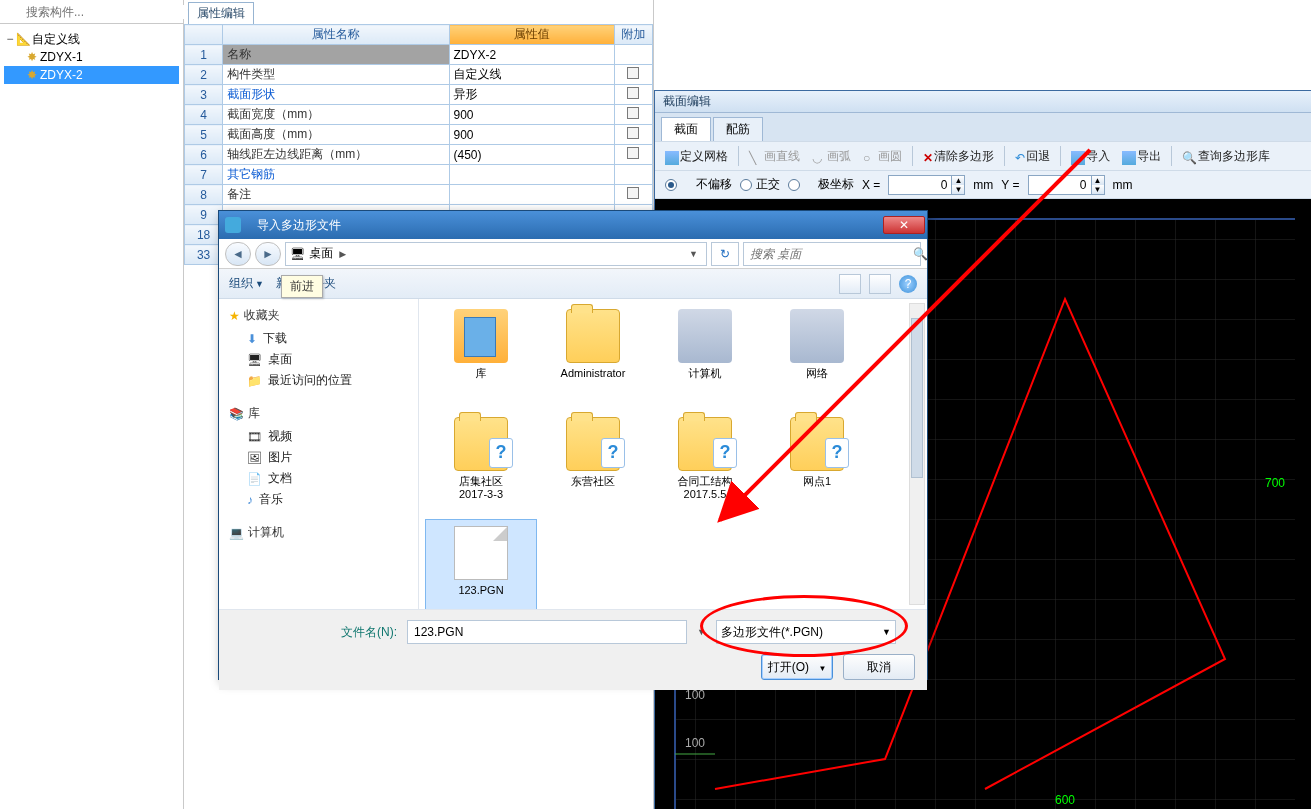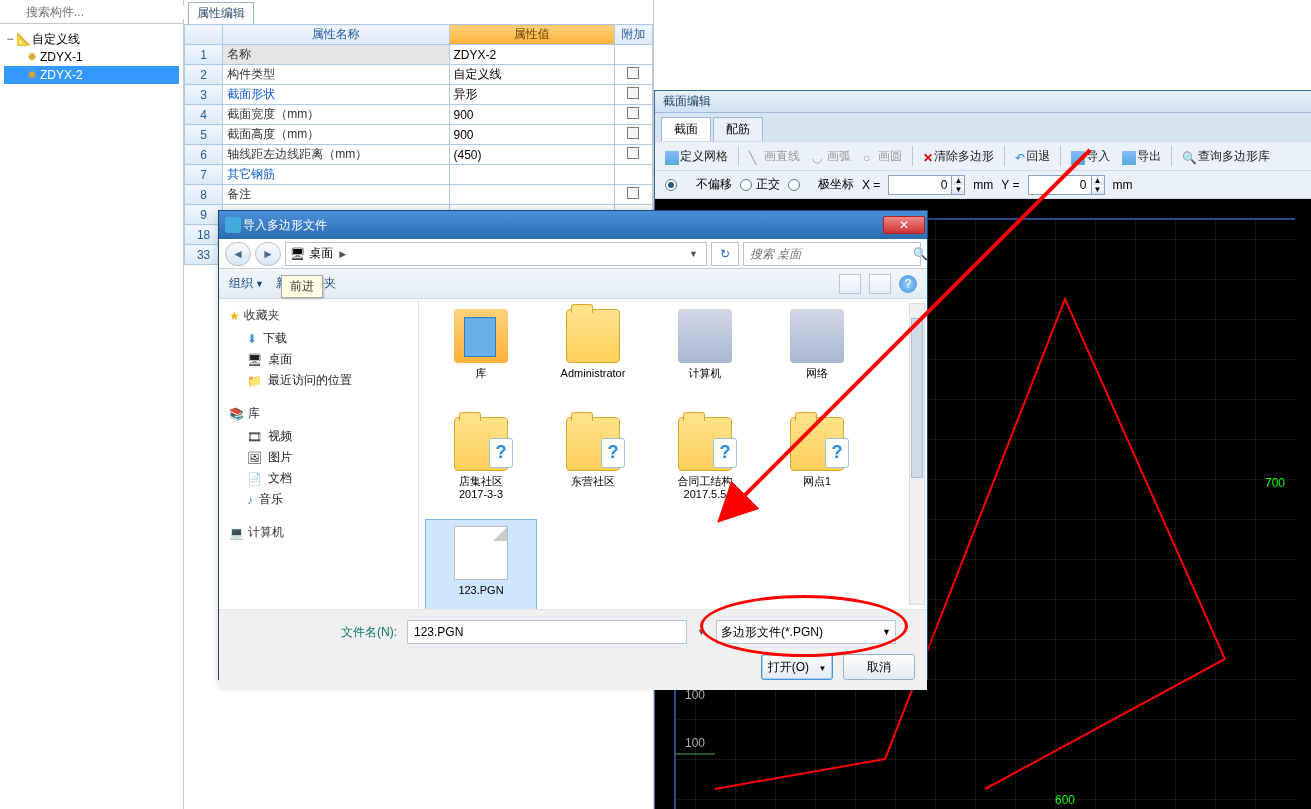--- a/index.html
+++ b/index.html
@@ -18,21 +18,21 @@
 .tree-indent-1 { padding-left: 20px; }
 
 
 .prop-pane { position: absolute; left: 184px; top: 0; width: 470px; height: 809px; border-right: 1px solid #c9c9c9; }
 .prop-tab { background: #fff; border: 1px solid #97b4d1; border-bottom: none; padding: 2px 8px; width: fit-content; margin: 2px 4px 0; color: #2a4a6a; }
 .prop-table { width: 100%; border-collapse: collapse; }
 .prop-table th, .prop-table td { border: 1px solid #aecae6; height: 20px; padding: 0 4px; }
 .prop-table th { background: linear-gradient(#f2f7fc,#dbe9f7); color: #255a9b; font-weight: normal; text-align: center; }
 .prop-table th.valcol { background: linear-gradient(#ffd27a,#ffb039); color: #6b3e00; }
 .prop-table td.rownum { background: linear-gradient(#f2f7fc,#dbe9f7); color: #255a9b; text-align: center; width: 30px; }
-.prop-table td.selcell { background: #e5e5e5; color: #fff; }
+.prop-table td.selcell { background: #a3a3a3; color: #fff; }
 .prop-table td.name { color: #333; }
 .prop-table td.name.link { color: #0b5bd3; }
 .prop-table td.chk { text-align: center; }
 .chkbox { width: 12px; height: 12px; border: 1px solid #7a7a7a; display: inline-block; background: #f4f4f4; }
 
 
 .sect-pane { position: absolute; left: 654px; top: 90px; width: 660px; height: 720px; border: 1px solid #3c6aa0; background: #d7e4f2; }
 .sect-title { background: linear-gradient(#e8f1fb,#cfe0f2); height: 22px; display: flex; align-items: center; padding: 0 8px; color: #1a3a5a; border-bottom: 1px solid #9fb8d5; }
 .sect-tabs { display: flex; padding: 4px 6px 0; gap: 2px; }
 .sect-tab { border: 1px solid #9fb8d5; border-bottom: none; padding: 3px 12px; background: #e8f0f9; cursor: pointer; }
@@ -46,21 +46,21 @@
 .radio.sel::after { content: ""; width: 6px; height: 6px; background: #2b5a8b; border-radius: 50%; }
 .numspin { display: inline-flex; border: 1px solid #8aa6c3; background: #fff; height: 20px; }
 .numspin input { border: none; width: 62px; text-align: right; padding: 0 4px; outline: none; }
 .numspin .spbtns { display: flex; flex-direction: column; border-left: 1px solid #8aa6c3; }
 .numspin .spbtns span { width: 12px; height: 10px; font-size: 8px; text-align: center; line-height: 9px; background: linear-gradient(#fff,#d9e5f2); cursor: pointer; }
 .canvas-area { background: #000; position: relative; flex: 1; height: 610px; overflow: hidden; }
 
 
 .file-dialog { position: absolute; left: 218px; top: 210px; width: 710px; height: 470px; border: 1px solid #1a4a7a; background: #fff; box-shadow: 3px 3px 10px rgba(0,0,0,.35); }
 .fd-title { height: 28px; background: linear-gradient(#4a90d9,#2b6cb0); display: flex; align-items: center; justify-content: space-between; padding: 0 2px 0 6px; color: #fff; }
-.fd-title .ttxt { display: flex; align-items: center; gap: 2px; }
+.fd-title .ttxt { display: flex; align-items: center; gap: 16px; }
 .fd-close { width: 42px; height: 18px; background: linear-gradient(#e88,#c33); border: 1px solid #a22; border-radius: 2px; color: #fff; text-align: center; line-height: 16px; cursor: pointer; }
 .fd-nav { height: 30px; display: flex; align-items: center; gap: 4px; padding: 2px 6px; border-bottom: 1px solid #d0d0d0; position: relative; }
 .navbtn { width: 26px; height: 24px; border: 1px solid #c0c0c0; border-radius: 12px; background: linear-gradient(#f8fbff,#d8e6f5); cursor: pointer; display: flex; align-items: center; justify-content: center; color: #4a6a8a; }
 .addrbar { flex: 1; height: 24px; border: 1px solid #b8c8d9; display: flex; align-items: center; padding: 0 4px; gap: 4px; }
 .addrbar .seg { display: flex; align-items: center; gap: 2px; }
 .addrbar .tri { font-size: 9px; color: #555; padding: 0 4px; }
 .refresh { width: 28px; height: 24px; border: 1px solid #b8c8d9; display: flex; align-items: center; justify-content: center; color: #1a6ac0; cursor: pointer; }
 .searchloc { width: 178px; height: 24px; border: 1px solid #b8c8d9; display: flex; align-items: center; }
 .searchloc input { border: none; flex: 1; padding: 0 6px; color: #888; outline: none; font-style: italic; }
 .searchloc .sic { width: 24px; text-align: center; color: #4a6a8a; }

